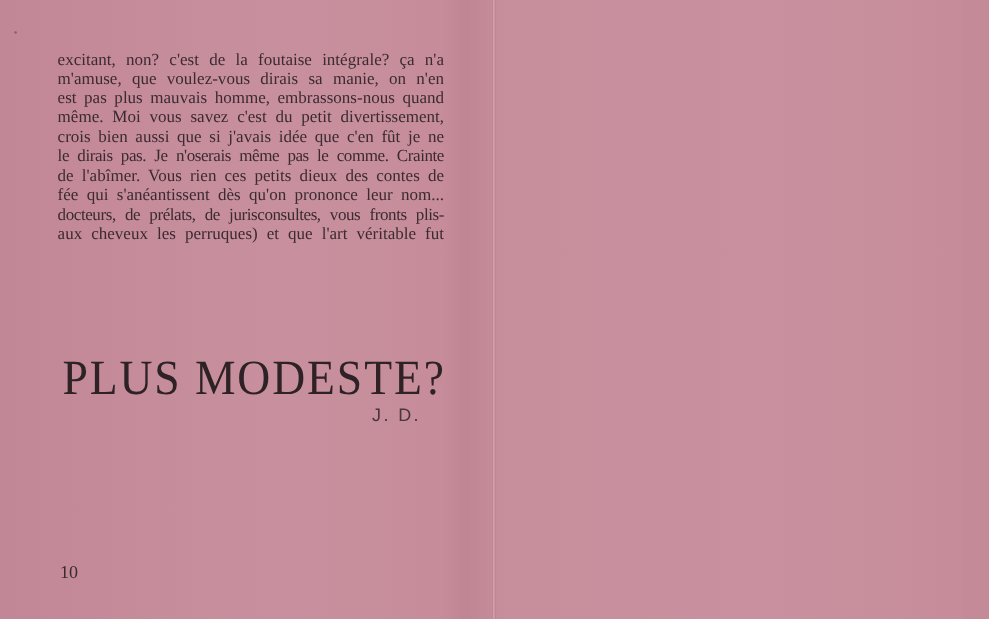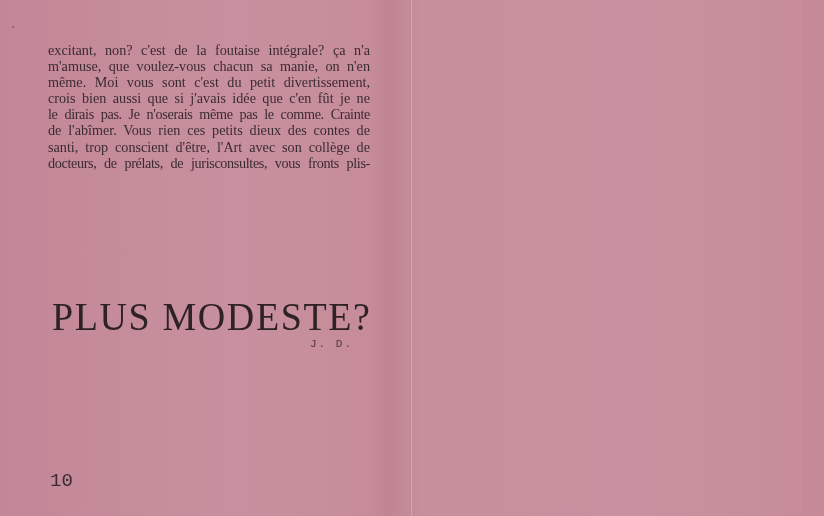--- a/index.html
+++ b/index.html
@@ -33,41 +33,43 @@
   .body-text .line.tight { letter-spacing:-0.35px; word-spacing:-1px; }
   .headline {
     position:absolute; left:52px; top:292px; width:322px;
     font-family:"Liberation Serif", serif;
     font-size:38px; letter-spacing:1.6px; color:#2e2226;
     transform:scaleY(1.08); transform-origin:left top;
     white-space:nowrap;
   }
   .signature {
     position:absolute; left:310px; top:338px;
-    font-family:Liberation Mono, monospace;
-    font-size:11px; letter-spacing:2px; color:#4a363d;
+    font-family:Liberation Sans, sans-serif;
+    font-size:15px; letter-spacing:2px; color:#4a363d;
   }
-  .page-num { position:absolute; font-family:Liberation Mono, monospace; font-size:19px; color:#3b2b31; }
+  .page-num { position:absolute; font-family:Liberation Serif, serif; font-size:15px; color:#3b2b31; }
   .num-left { left:50px; top:470px; }
   .speck { position:absolute; width:2px; height:2px; background:#5a3d46; border-radius:50%; opacity:.6; }
 </style>
 </head>
 <body>
 
 <div class="spread">
   <div class="page page-left">
     <div class="body-text">
       <span class="line">excitant, non? c'est de la foutaise intégrale? ça n'a</span>
-      <span class="line">m'amuse, que voulez-vous chacun sa manie, on n'en</span>
-      <span class="line">même. Moi vous sont c'est du petit divertissement,</span>
+      <span class="line">m'amuse, que voulez-vous dirais sa manie, on n'en</span>
+      <span class="line">est pas plus mauvais homme, embrassons-nous quand</span>
+      <span class="line">même. Moi vous savez c'est du petit divertissement,</span>
       <span class="line">crois bien aussi que si j'avais idée que c'en fût je ne</span>
       <span class="line tight">le dirais pas. Je n'oserais même pas le comme. Crainte</span>
       <span class="line">de l'abîmer. Vous rien ces petits dieux des contes de</span>
-      <span class="line">santi, trop conscient d'être, l'Art avec son collège de</span>
+      <span class="line">fée qui s'anéantissent dès qu'on prononce leur nom...</span>
       <span class="line tight">docteurs, de prélats, de jurisconsultes, vous fronts plis-</span>
+      <span class="line">aux cheveux les perruques) et que l'art véritable fut</span>
     </div>
     <div class="headline">PLUS MODESTE?</div>
     <div class="signature">J. D.</div>
     <div class="page-num num-left">10</div>
     <span class="speck" style="left:12px;top:26px"></span>
   </div>
 
   <div class="page page-right">
     
     

